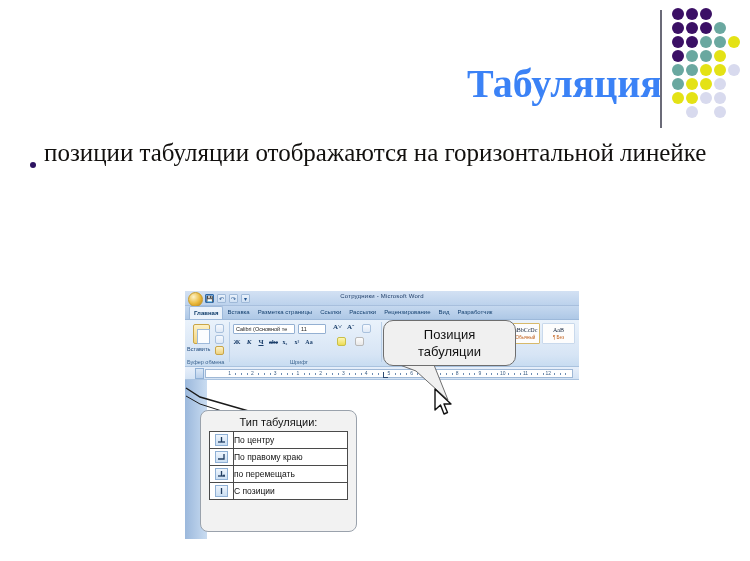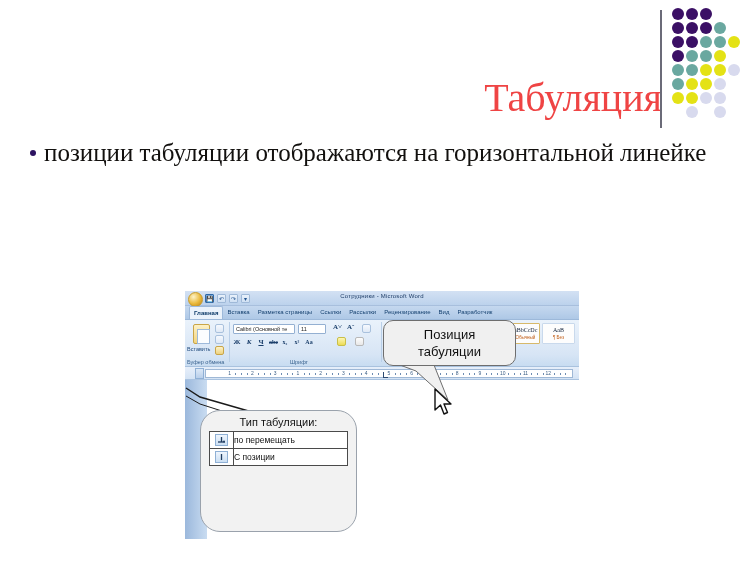--- a/index.html
+++ b/index.html
@@ -11,36 +11,36 @@
   }
   .slide { position: relative; width: 750px; height: 561px; background: #fff; }
 
   
   .title-row {
     position: absolute; left: 0; top: 0; width: 750px; height: 128px;
   }
   .slide-title {
     position: absolute; right: 88px; top: 62px;
     font-family: "Liberation Serif", serif;
-    font-weight: normal; font-size: 40px; line-height: 44px;
-    color: #ef4444; letter-spacing: 0px; white-space: nowrap; margin-top: 14px;
+    font-weight: bold; font-size: 40px; line-height: 44px;
+    color: #3b82f6; letter-spacing: 0px; white-space: nowrap;
   }
   .title-divider {
     position: absolute; left: 660px; top: 10px;
     width: 2px; height: 118px; background: #6b6b78;
   }
 
   
   .dot-grid { position: absolute; left: 672px; top: 8px; width: 76px; height: 118px; }
   .dot { position: absolute; width: 12px; height: 12px; border-radius: 50%; }
 
   
   .bullets { position: absolute; left: 22px; top: 136px; width: 700px; }
   .bullet-item {
-    position: relative; display: flex; align-items: flex-start;
+    position: relative; display: flex; align-items: flex-end;
     margin-bottom: 10px;
   }
   .bullet-dot {
     flex: 0 0 auto; width: 22px; padding-top: 11px;
     color: #2d1361; font-size: 16px; line-height: 10px; text-align: left;
   }
   .bullet-dot span {
     display: inline-block; width: 6px; height: 6px; border-radius: 50%;
     background: #2d1361; margin-left: 8px; vertical-align: middle;
   }
@@ -232,21 +232,21 @@
     line-height: 17px; color: #111; text-align: center;
   }
   .callout-tail {
     position: absolute; left: 398px; top: 365px; z-index: 24;
   }
 
   
   .tabtype-panel {
     position: absolute; left: 200px; top: 410px;
     width: 157px; height: 122px;
-    background: #f2f2f2; border: 1px solid #9aa2ac; border-radius: 20px;
+    background: #f2f2f2; border: 1px solid #9aa2ac; border-radius: 8px;
     z-index: 26; padding: 5px 8px 6px 8px;
   }
   .tabtype-title {
     font-family: "Liberation Sans", sans-serif; font-size: 11px;
     color: #111; text-align: center; margin-bottom: 3px;
   }
   .tabtype-table {
     border-collapse: collapse; width: 100%;
     border: 1px solid #4a4a4a; background: #fff;
   }
@@ -477,20 +477,37 @@
 
   <div class="tabtype-panel">
     <div class="tabtype-title">Тип табуляции:</div>
     <table class="tabtype-table">
       <tbody id="tttbody">
           <tr>
             <td class="tt-icon-cell"><span class="tt-glyph" style="display: inline-flex; align-items: center; justify-content: center;">
                 <svg width="9" height="8">
                   <line x1="4.5" y1="1" x2="4.5" y2="6" stroke="#203c60" stroke-width="1.3"></line>
                   <line x1="1" y1="6" x2="8" y2="6" stroke="#203c60" stroke-width="1.3"></line>
+                </svg>
+              </span></td>
+            <td class="tt-label-cell">По центру</td>
+          </tr>
+          <tr>
+            <td class="tt-icon-cell"><span class="tt-glyph" style="display: inline-flex; align-items: center; justify-content: center;">
+                <svg width="9" height="8">
+                  <polyline points="7,1 7,6 1,6" fill="none" stroke="#203c60" stroke-width="1.3"></polyline>
+                </svg>
+              </span></td>
+            <td class="tt-label-cell">По правому краю</td>
+          </tr>
+          <tr>
+            <td class="tt-icon-cell"><span class="tt-glyph" style="display: inline-flex; align-items: center; justify-content: center;">
+                <svg width="9" height="8">
+                  <line x1="4.5" y1="1" x2="4.5" y2="6" stroke="#203c60" stroke-width="1.3"></line>
+                  <line x1="1" y1="6" x2="8" y2="6" stroke="#203c60" stroke-width="1.3"></line>
                   <circle cx="7" cy="5.5" r="0.9" fill="#203c60"></circle>
                 </svg>
               </span></td>
             <td class="tt-label-cell">по перемещать</td>
           </tr>
           <tr>
             <td class="tt-icon-cell"><span class="tt-glyph" style="display: inline-flex; align-items: center; justify-content: center;">
                 <svg width="9" height="8">
                   <line x1="4.5" y1="1" x2="4.5" y2="7" stroke="#203c60" stroke-width="1.3"></line>
                 </svg>

